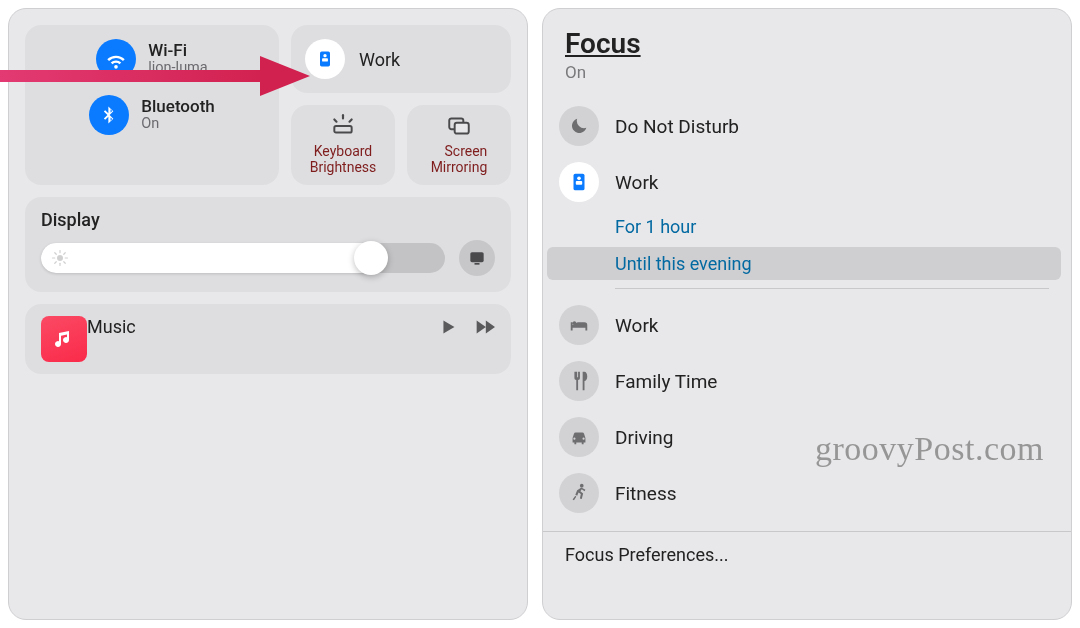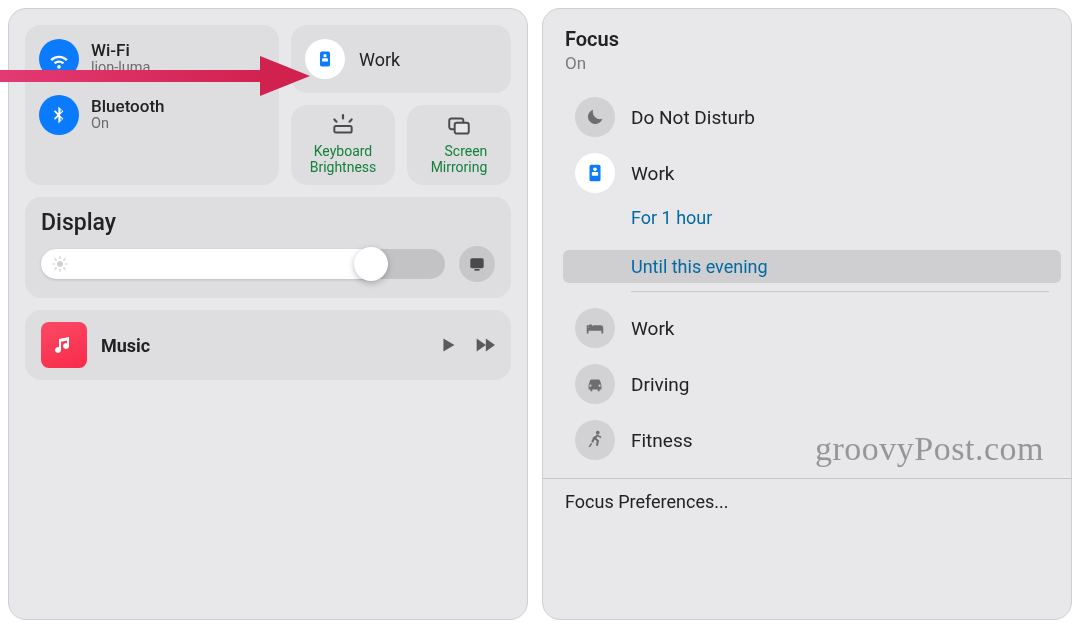--- a/index.html
+++ b/index.html
@@ -31,21 +31,21 @@
     border-radius: 16px;
     padding: 10px;
   }
   .card-nets {
     flex: 1;
     display: flex;
     flex-direction: column;
     gap: 4px;
     padding: 8px 10px;
   }
-  .net-item { display:flex; align-items:center; gap:12px; padding:6px 4px; }
+  .net-item { display:flex; align-items:center; gap:12px; padding:6px 4px;justify-content:center; }
   .status-dot {
     width:40px; height:40px; border-radius:50%;
     display:flex; align-items:center; justify-content:center;
     background:#0a7bff;
     flex:0 0 40px;
   }
   .status-dot svg { width:22px; height:22px; fill:#fff; }
   .net-text { display:flex; flex-direction:column; line-height:1.15; }
   .net-title { font-size:17px; font-weight:500; color:#222; }
   .net-sub   { font-size:14.5px; color:#6b6b6f; }
@@ -61,24 +61,24 @@
   .focus-dot svg { width:20px; height:20px; }
   .focus-label { font-size:18px; color:#222; }
 
   .mini-row { display:flex; gap:12px; }
   .mini {
     flex:1; background: rgba(0,0,0,0.04); border-radius:16px;
     display:flex; flex-direction:column; align-items:center; justify-content:center;
     padding:8px 4px 10px 4px; gap:4px;
   }
   .mini svg { width:26px; height:26px; fill:#4a4a4d; }
-  .mini-label { font-size:14px; color:#15803d; text-align:center; line-height:1.15; }
+  .mini-label { font-size:14px; color:#7f1d1d; text-align:center; line-height:1.15; }
 
   .slider-card { background: rgba(0,0,0,0.04); border-radius:16px; padding:12px 16px 16px 16px; }
-  .slider-title { font-size:23px; font-weight:500; color:#222; margin-bottom:10px; }
+  .slider-title { font-size:18px; font-weight:500; color:#222; margin-bottom:10px; }
   .slider-row { display:flex; align-items:center; gap:14px; }
   .slider-track {
     flex:1; height:30px; background: rgba(0,0,0,0.12);
     border-radius: 15px; position:relative;
   }
   .slider-fill {
     position:absolute; left:0; top:0; bottom:0;
     background:#fff; border-radius:15px;
     box-shadow: 0 1px 3px rgba(0,0,0,0.15);
     display:flex; align-items:center; padding-left:10px;
@@ -91,58 +91,58 @@
   .slider-icon { width:18px; height:18px; opacity:0.45; }
   .side-btn {
     width:36px; height:36px; border-radius:50%;
     background: rgba(0,0,0,0.10);
     display:flex; align-items:center; justify-content:center;
   }
   .side-btn svg { width:20px; height:20px; fill:#4a4a4d; }
 
   .music-card {
     background: rgba(0,0,0,0.04); border-radius:16px;
-    display:flex; align-items:center; gap:14px; padding:12px 16px;font-weight:bold;
+    display:flex; align-items:flex-start; padding:12px 16px;
   }
   .music-thumb {
     width:46px; height:46px; border-radius:8px;
     background: linear-gradient(160deg,#fb4a64 0%, #fa2a4a 100%);
     display:flex; align-items:center; justify-content:center;
   }
   .music-thumb svg { width:24px; height:24px; fill:#fff; }
   .music-title { flex:1; font-size:18px; color:#222; }
   .media-btns { display:flex; gap:14px; align-items:center; }
   .media-btns svg { width:22px; height:22px; fill:#5a5a5d; }
 
   
   .focus-header { padding: 2px 22px 10px 22px; }
-  .focus-h1 { font-size:20px; font-weight:600; color:#222; }
+  .focus-h1 { font-size:28px; font-weight:600; color:#222;text-decoration:underline; }
   .focus-h2 { font-size:17px; color:#7a7a7d; margin-top:2px; }
-  .focus-list { padding: 6px 10px 0 20px; display:flex; flex-direction:column; }
+  .focus-list { padding: 6px 10px 0 4px; display:flex; flex-direction:column; }
   .focus-item {
     display:flex; align-items:center; gap:16px;
     padding: 8px 12px; border-radius:10px;
   }
   .focus-item .dot {
     width:40px; height:40px; border-radius:50%;
     display:flex; align-items:center; justify-content:center;
     flex:0 0 40px;
   }
   .dot-grey { background:#d2d2d5; }
   .dot-white { background:#fff; }
   .focus-item .dot svg { width:22px; height:22px; fill:#6e6e71; }
   .dot-white svg { fill:#0a7bff !important; }
   .focus-item-label { font-size:19px; color:#222; }
   .focus-sub {
     padding: 6px 12px 6px 68px;
     font-size:18px; color:#0369a1;
   }
   .focus-sub.selected {
     background:#cfcfd2; border-radius:6px;
-    margin: 16px 0 0 0;
+    margin: 4px 0 0 0;
   }
   .focus-sep { height:1px; background:#c8c8cb; margin: 8px 12px 8px 68px; }
   .focus-sep-full { height:1px; background:#c8c8cb; margin: 10px 0 0 0; }
   .focus-prefs { padding: 12px 22px 4px 22px; font-size:18px; color:#222; }
 
   
   .arrow {
     position:absolute; left:0; top:56px; width:310px; height:40px; pointer-events:none;
   }
   .arrow svg { width:100%; height:100%; }
@@ -312,20 +312,28 @@
 
     <div class="focus-item">
       <div class="dot dot-grey">
         <svg viewBox="0 0 24 24">
             <path d="M3 9v9h2v-3h14v3h2v-6a3 3 0 0 0-3-3h-7a3 3 0 0 0-3 3H5V9H3zm4 3a2 2 0 1 0 0-4 2 2 0 0 0 0 4z"></path>
           </svg>
       </div>
       <span class="focus-item-label">Work</span>
     </div>
 
+    <div class="focus-item">
+      <div class="dot dot-grey">
+        <svg viewBox="0 0 24 24">
+            <path d="M7 2v7a2 2 0 0 0 2 2v11h2V11a2 2 0 0 0 2-2V2h-2v6h-1V2h-1v6H9V2H7zm9 0v20h2V12c1.5 0 3-2 3-5s-1.5-5-3-5h-2z"></path>
+          </svg>
+      </div>
+      <span class="focus-item-label">Family Time</span>
+    </div>
 
     <div class="focus-item">
       <div class="dot dot-grey">
         <svg viewBox="0 0 24 24">
             <path d="M5 13l1.5-4.5A2 2 0 0 1 8.4 7h7.2a2 2 0 0 1 1.9 1.5L19 13v5h-2v2h-2v-2H9v2H7v-2H5v-5zm2 2a1.2 1.2 0 1 0 0-2.4A1.2 1.2 0 0 0 7 15zm10 0a1.2 1.2 0 1 0 0-2.4 1.2 1.2 0 0 0 0 2.4z"></path>
           </svg>
       </div>
       <span class="focus-item-label">Driving</span>
     </div>
 

